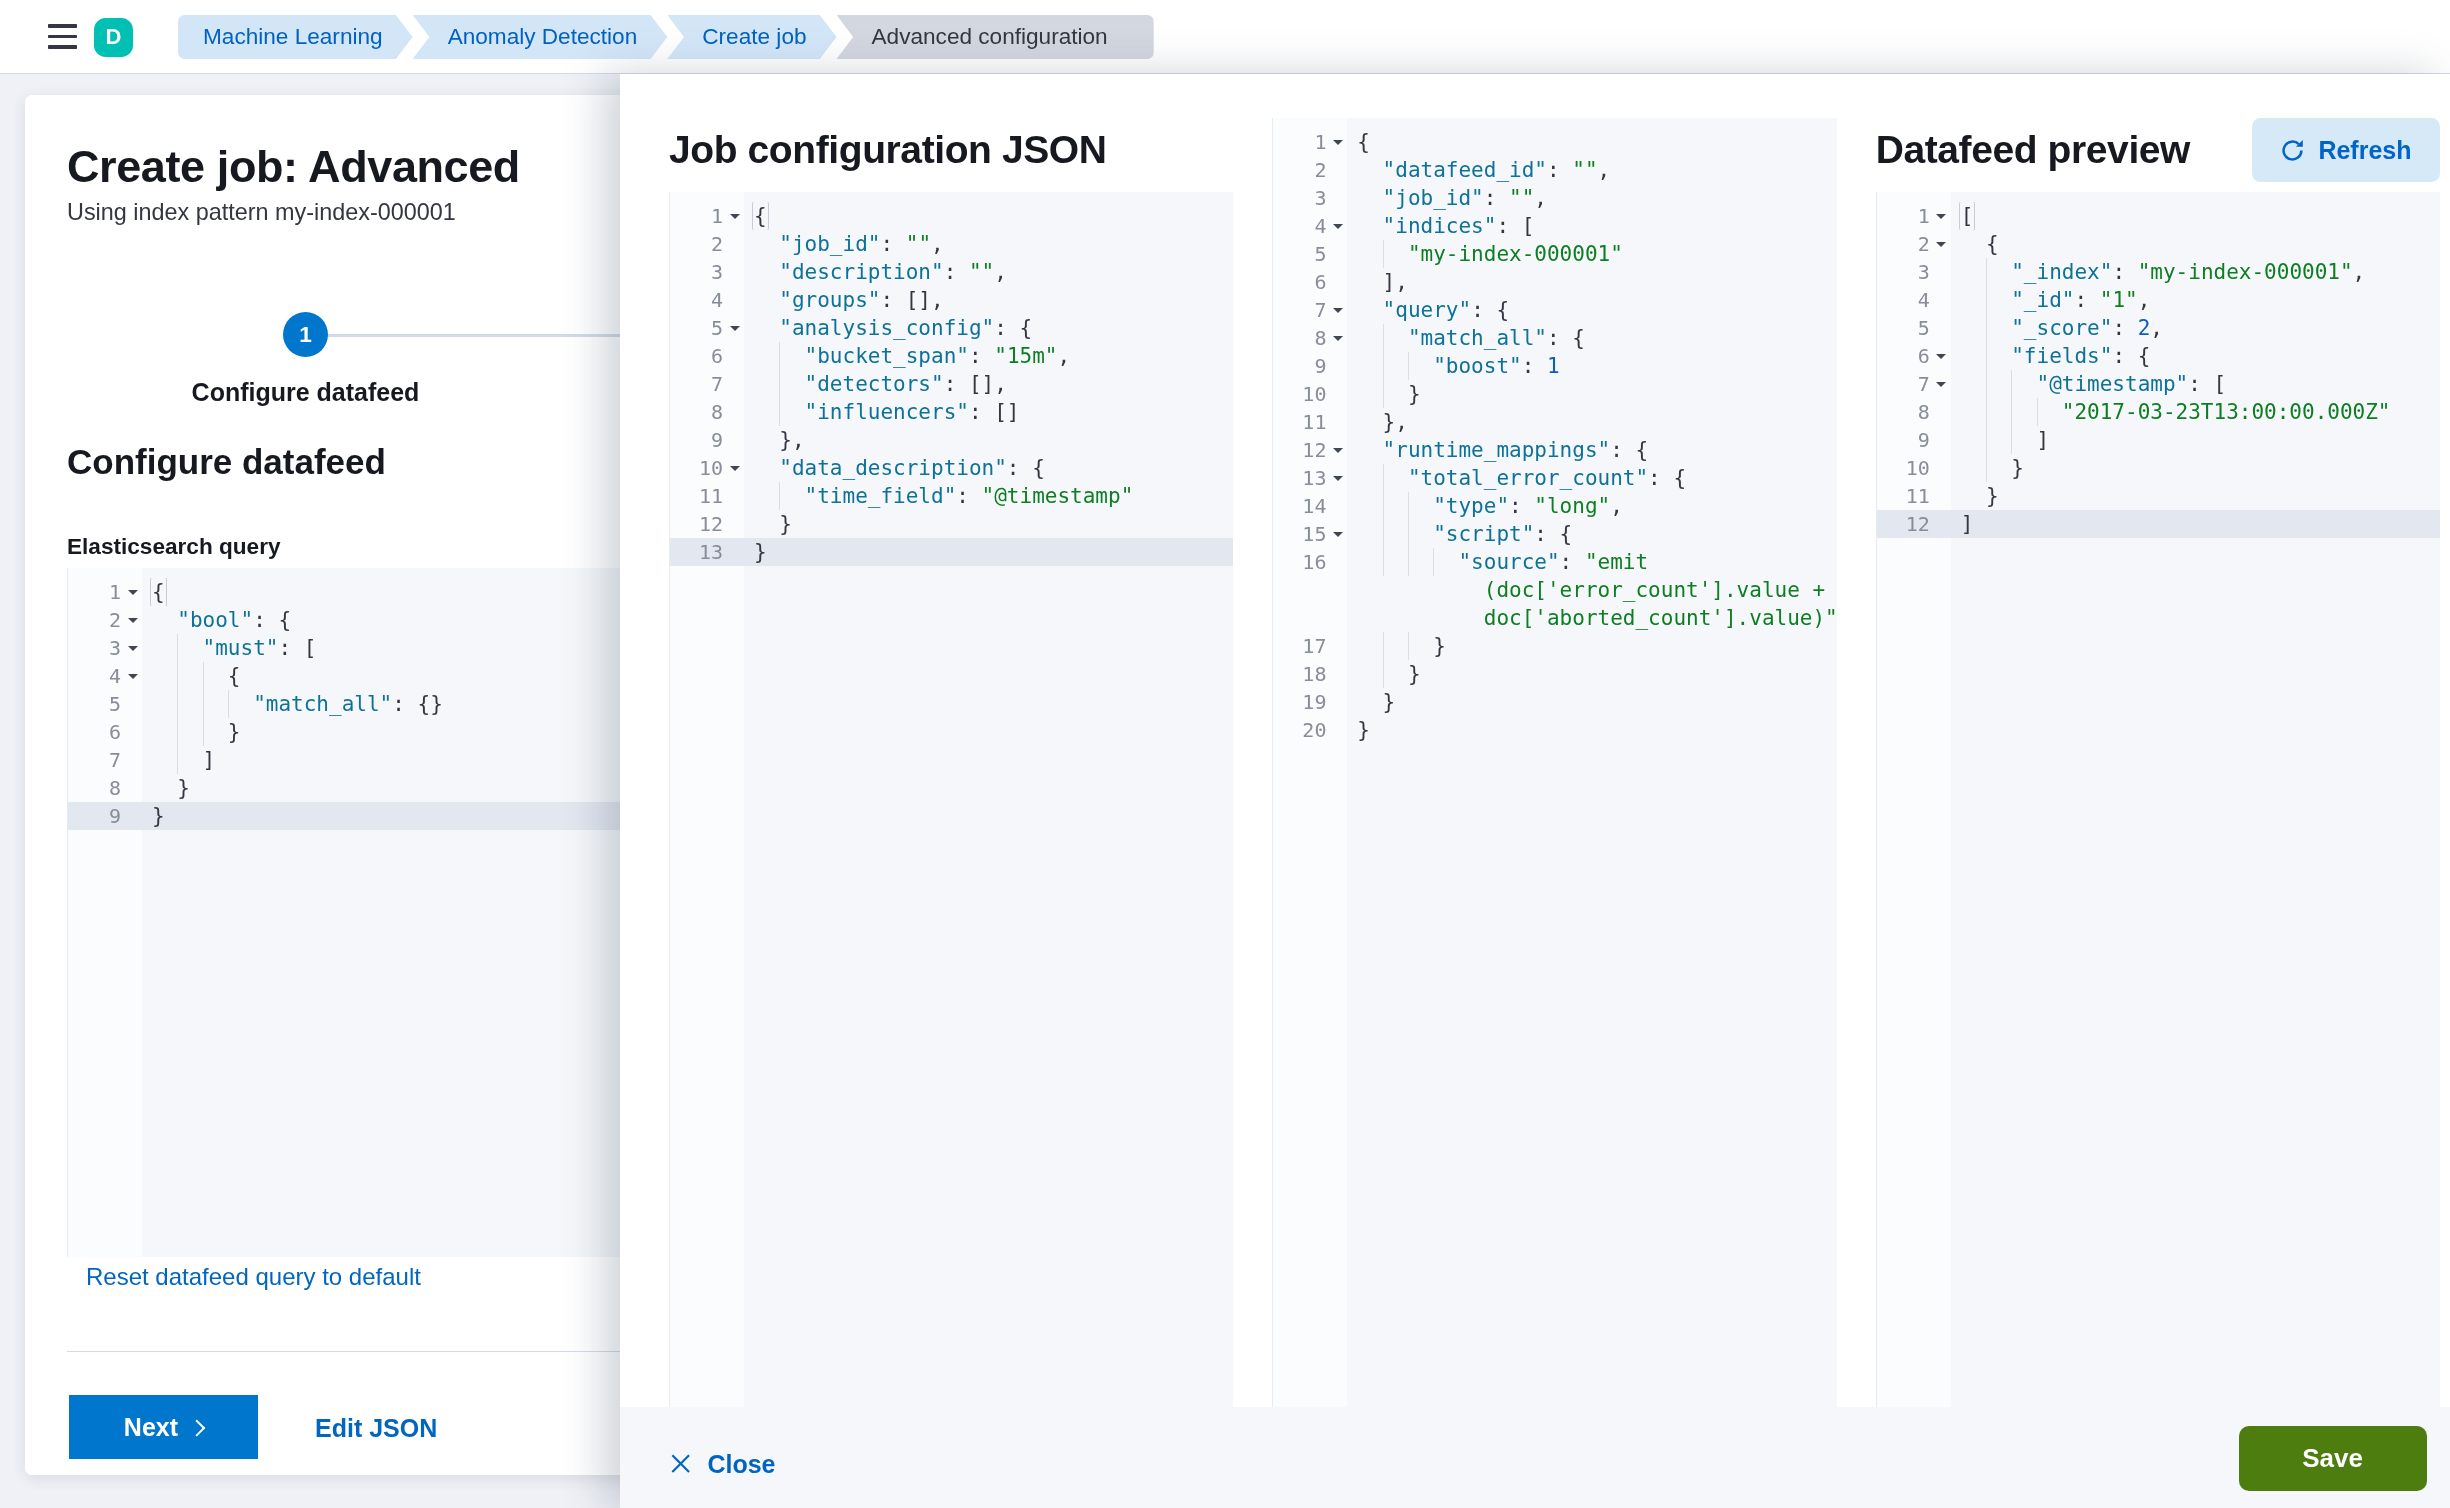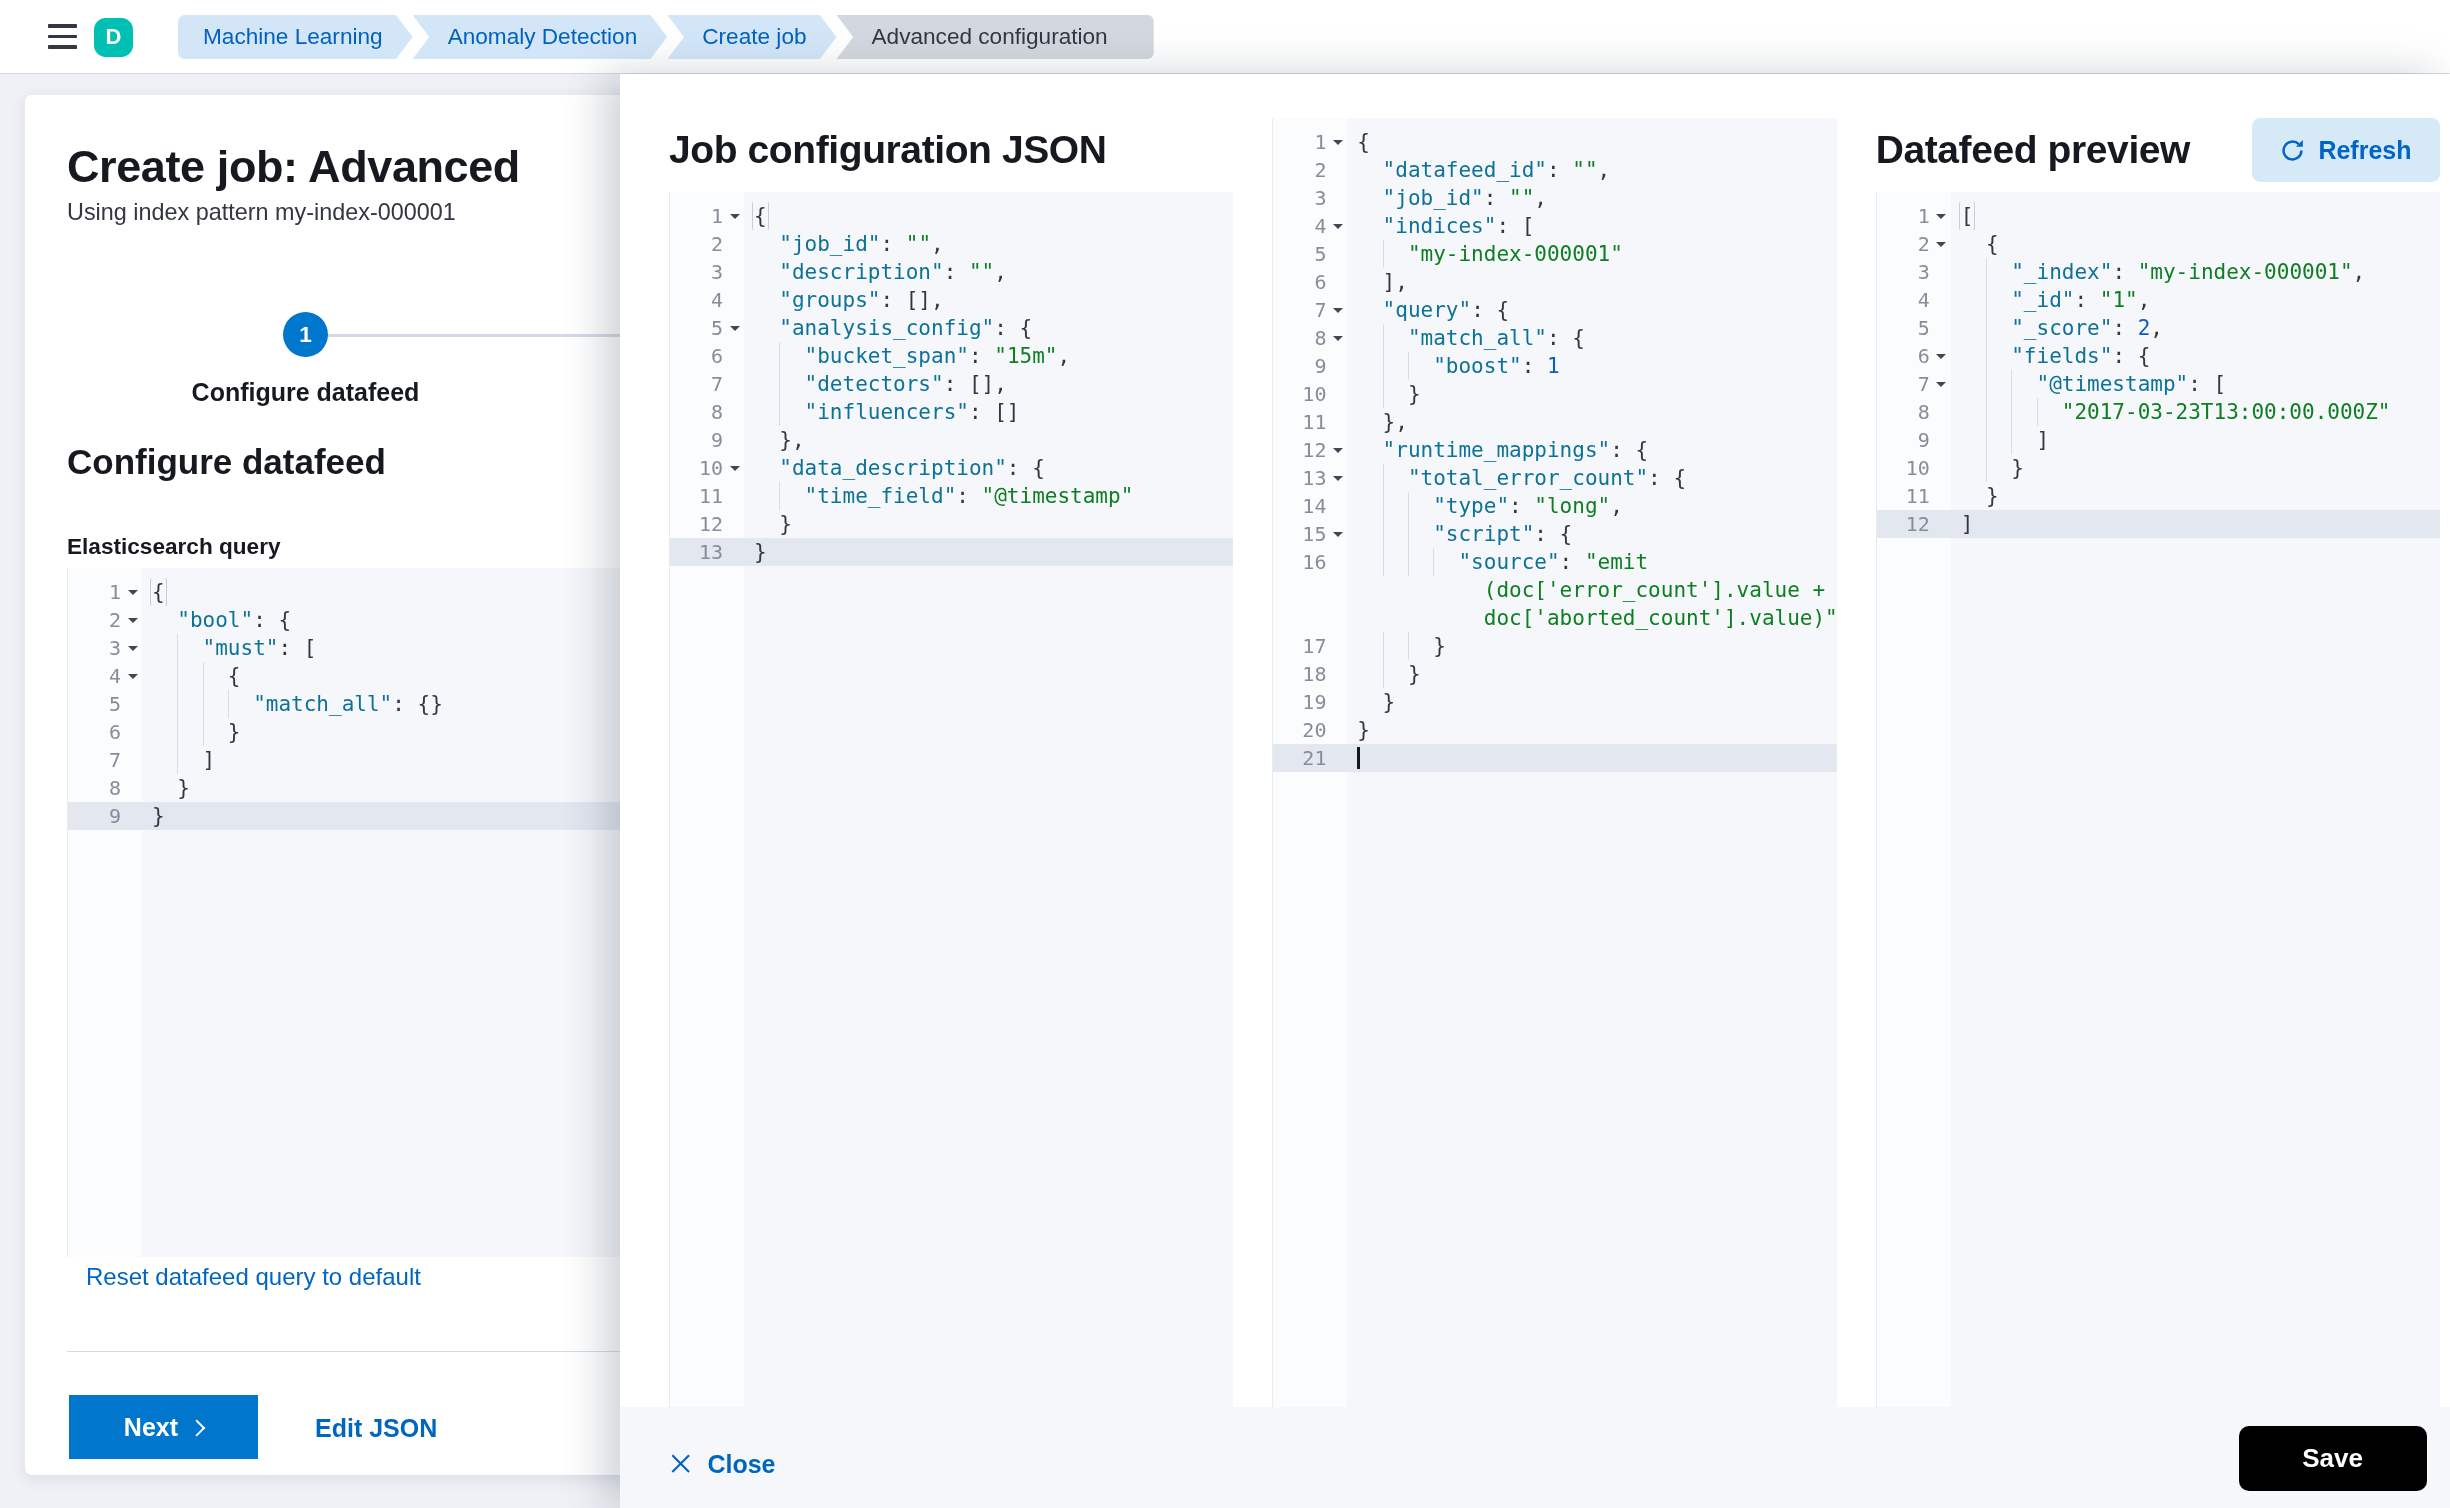--- a/index.html
+++ b/index.html
@@ -39,21 +39,21 @@
 
   
   .flyout { left:620px; top:74px; width:1830px; height:1435px; background:#fff; box-shadow:-16.7px 0 39px rgba(65,78,101,.25); z-index:10; }
   .cols { position:absolute; left:49px; right:10px; top:44px; bottom:102px; display:flex; gap:39px; }
   .col { flex:1; display:flex; flex-direction:column; min-width:0;justify-content:center; }
   .col-head { height:64px; flex:none; display:flex; align-items:center; justify-content:space-between; margin-bottom:10px; }
   .col-head h2 { font-size:39px; font-weight:700; color:#16191f; letter-spacing:-0.4px; white-space:nowrap; }
   .refresh-btn { height:64px; padding:0 28.5px; border:none; border-radius:8.4px; background:#d6e9f7; color:#0064c8; font-family:inherit; font-size:25px; font-weight:600; display:flex; align-items:center; gap:13.4px; cursor:pointer; flex:none; }
   .flyout-footer { position:absolute; left:0; bottom:0; width:100%; height:102px; background:#f5f7fb; display:flex; align-items:center; justify-content:space-between; padding:0 23.4px 0 49px; }
   .close-btn { display:flex; align-items:center; gap:15px; font-size:25px; font-weight:600; color:#0065bf; cursor:pointer; background:none; border:none; font-family:inherit;margin-top:12px; }
-  .save-btn { width:188px; height:65px; border:none; border-radius:10px; background:#000000; color:#fff; font-family:inherit; font-size:26px; font-weight:600; cursor:pointer; }
+  .save-btn { width:188px; height:65px; border:none; border-radius:10px; background:#4d7c0f; color:#fff; font-family:inherit; font-size:26px; font-weight:600; cursor:pointer; }
 
   
   .editor { display:flex; flex-direction:column; background:#fbfcfe; border-left:0.8px solid #e8ecf2; overflow:hidden; }
   .col .editor { flex:1; }
   .ln { display:flex; height:28px; flex:none; }
   .ln.pad { height:10px; }
   .ln.fill { flex:1; height:auto; }
   .g { width:74px; flex:none; display:flex; align-items:center; justify-content:flex-end; }
   .c { flex:1; min-width:0; display:flex; align-items:center; background:#f5f7fa; padding-left:10px; font-family:"DejaVu Sans Mono", monospace; font-size:21px; line-height:28px; white-space:pre; overflow:hidden; }
   .hl > .g, .hl > .c { background:#e2e7f0; }
@@ -441,27 +441,20 @@
               </div>
               <div class="c"><div class="spx"></div><span class="tp">}</span></div>
             </div>
             <div class="ln">
               <div class="g">
                 <span class="num">20</span>
                 <span class="fold"></span>
               </div>
               <div class="c"><span class="tp">}</span></div>
             </div>
-            <div class="ln hl">
-              <div class="g">
-                <span class="num">21</span>
-                <span class="fold"></span>
-              </div>
-              <div class="c"><div class="cur"></div></div>
-            </div>
             <div class="ln fill">
               <div class="g"></div>
               <div class="c"></div>
             </div>
           </div>
       </div>
 
       <div class="col">
         <div class="col-head">
           <h2>Datafeed preview</h2>

